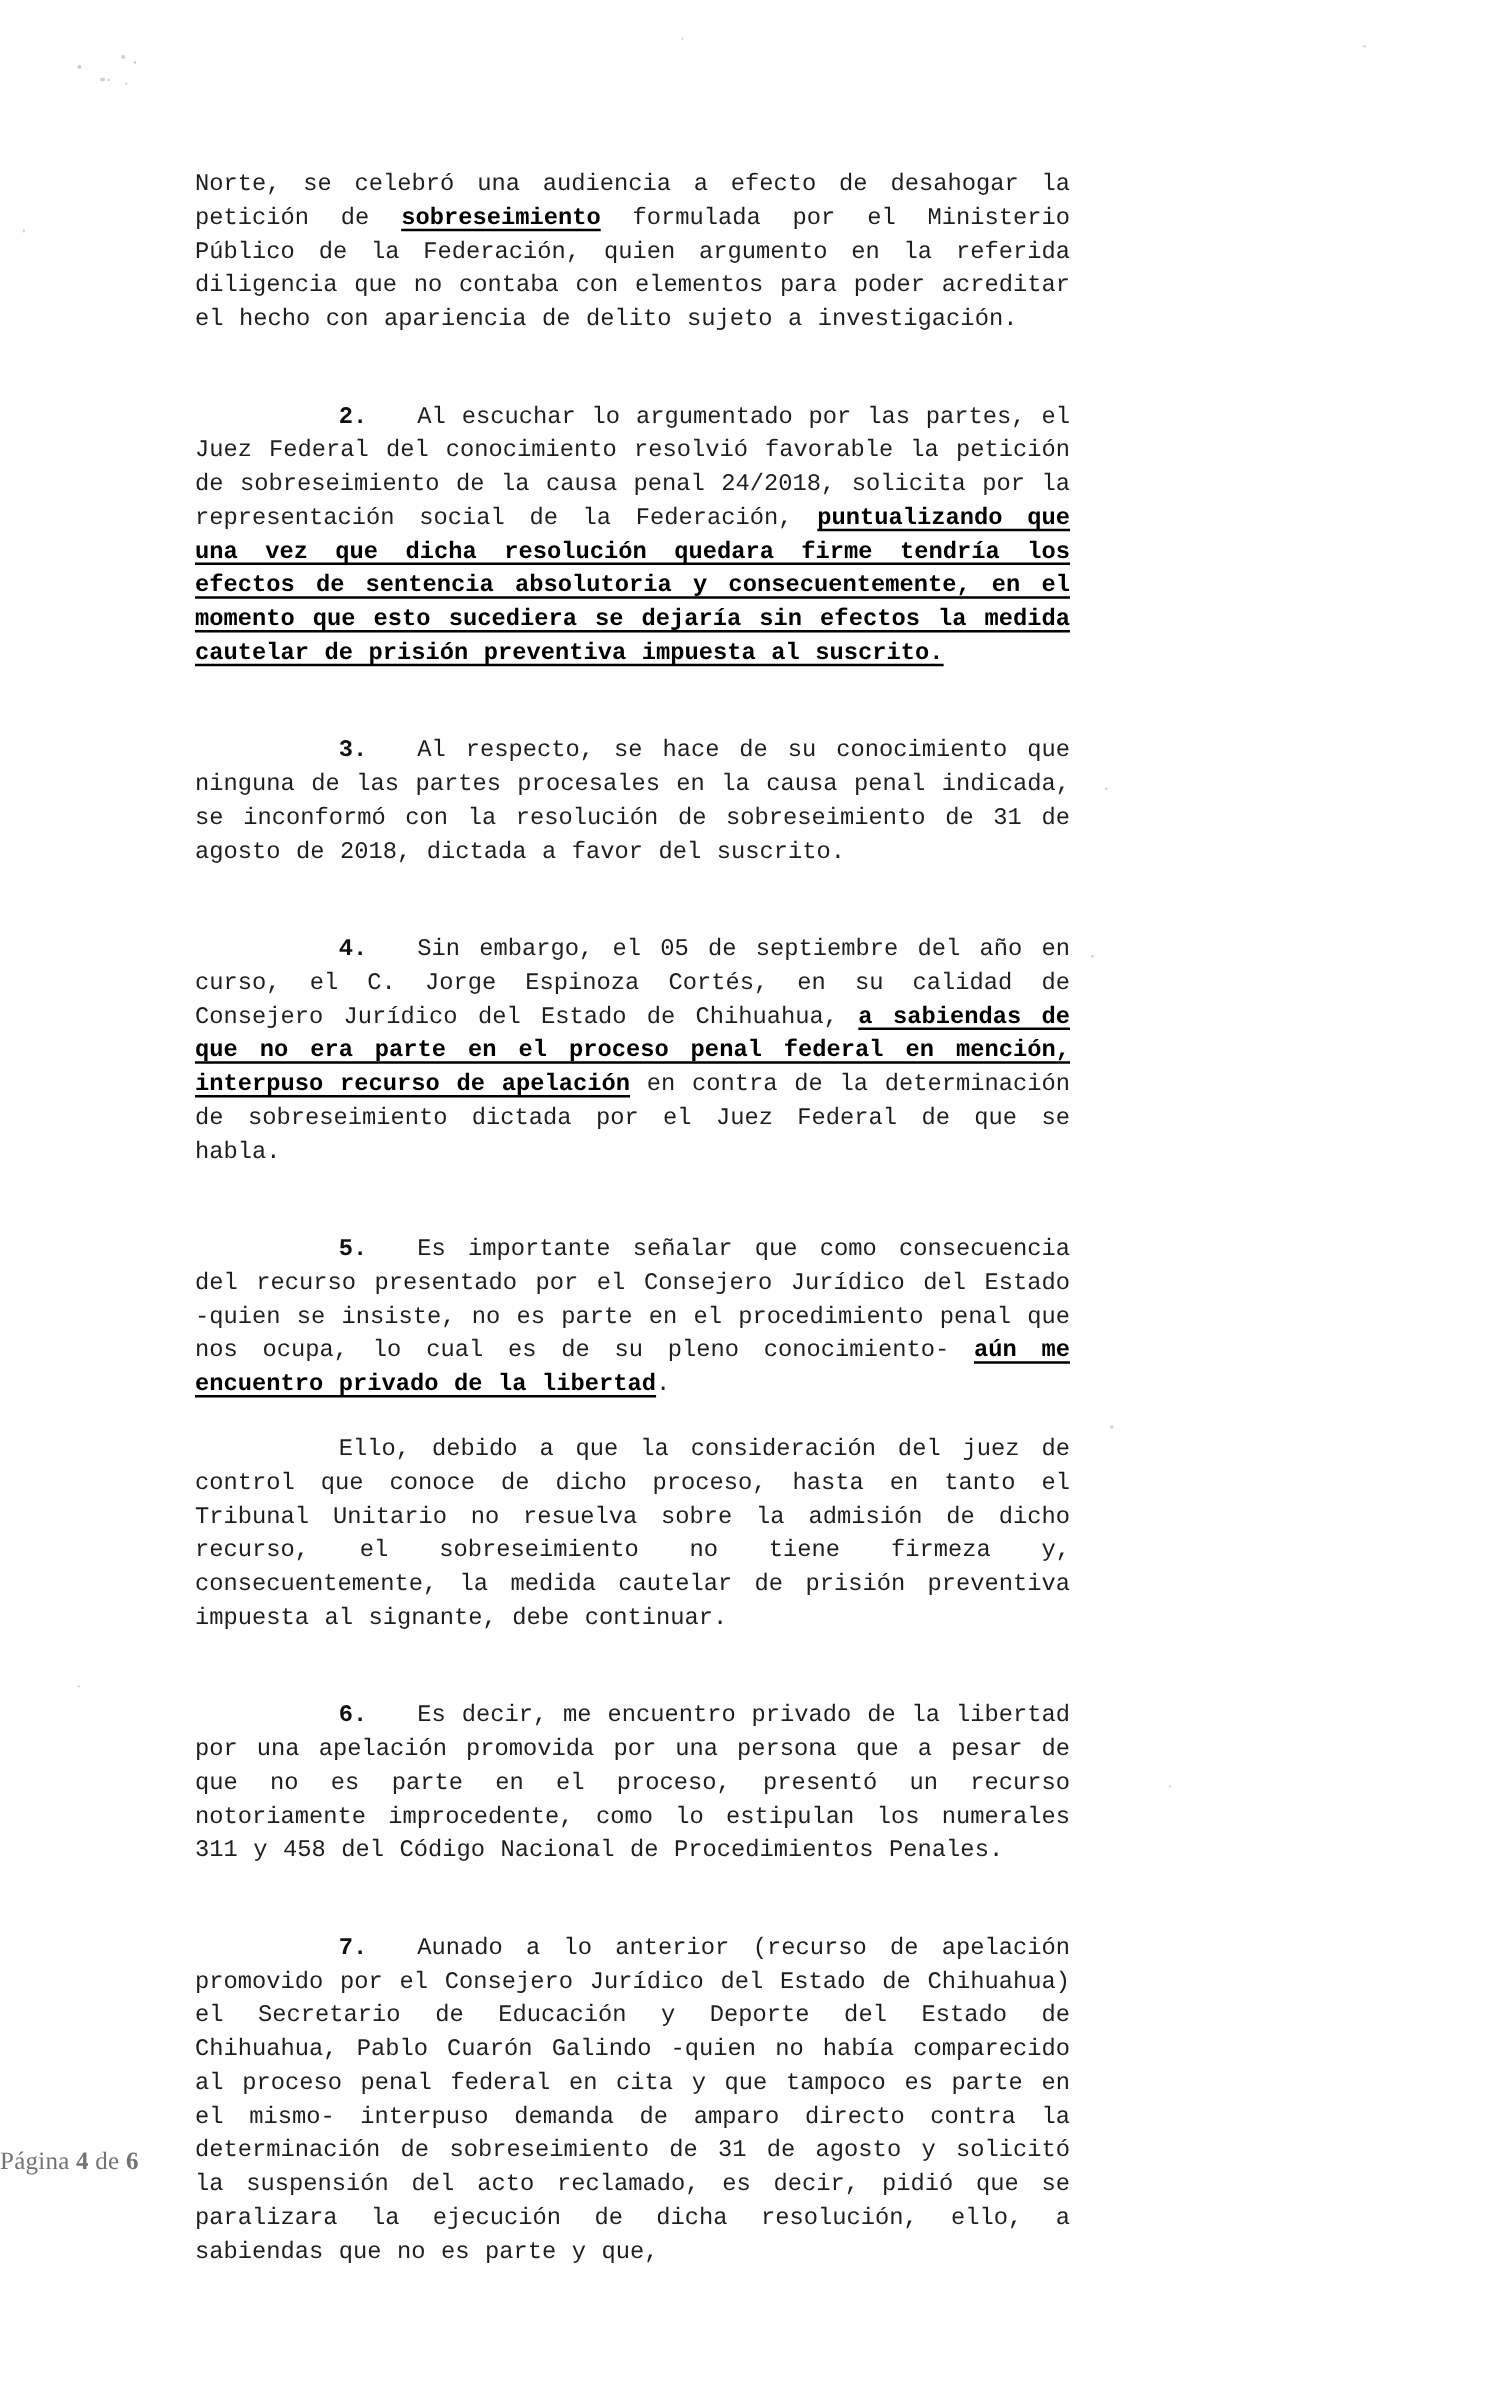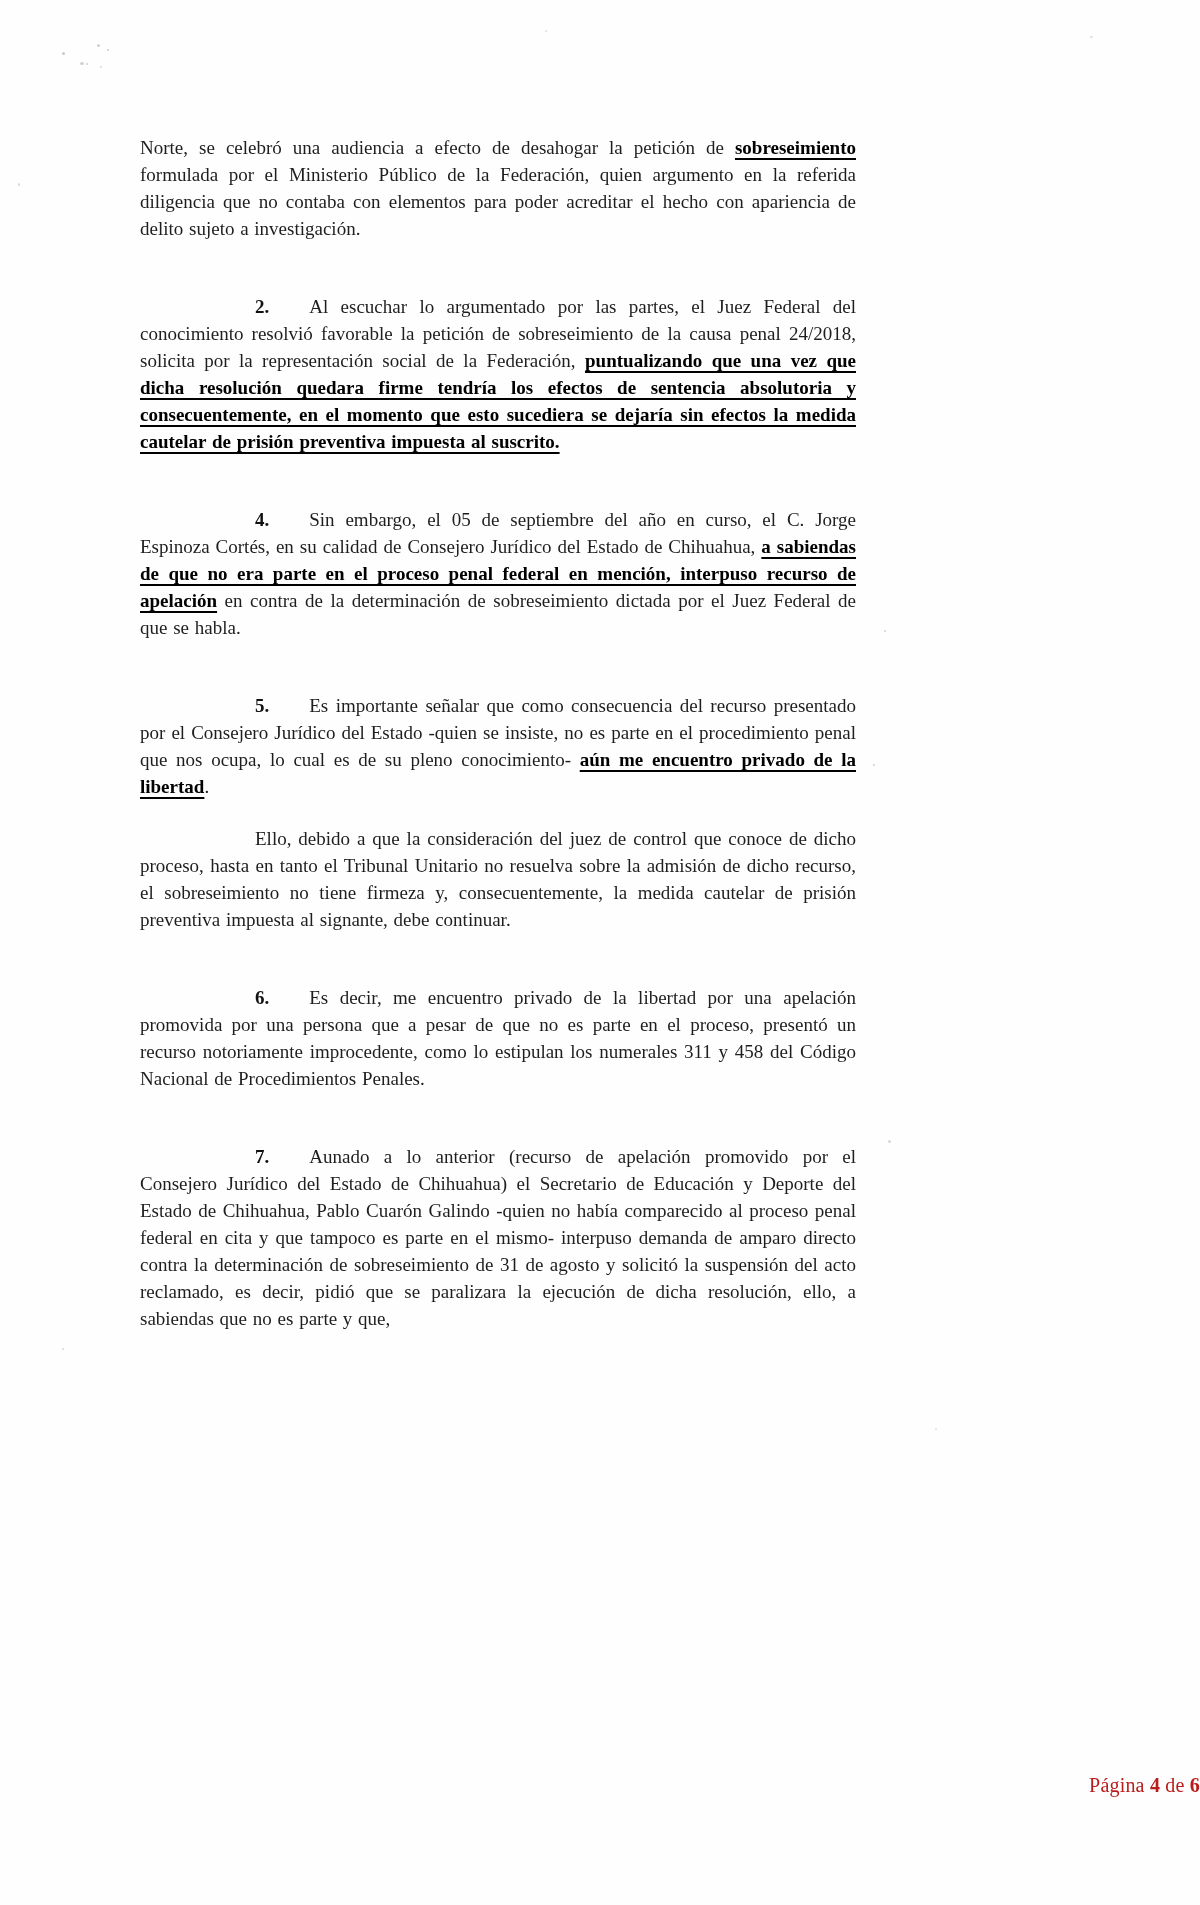--- a/index.html
+++ b/index.html
@@ -24,23 +24,22 @@
     left: 140px;
     top: 134px;
     width: 716px;
     font-size: 19px;
     line-height: 27px;
     color: #1e1e1e;
     text-align: justify;
     word-spacing: 1px;
   }
   .para {
-    margin: 0 0 51px 0;
+    margin: 0 0 51px 16px;
     padding: 0;
-    font-family: Liberation Serif, serif;
   }
   .para.indented {
     text-indent: 115px;
   }
   .para.tight {
     margin-bottom: 25px;
   }
   .para-number {
     font-weight: bold;
     color: #111;
@@ -54,27 +53,27 @@
   }
   .seg.emphasis {
     font-weight: bold;
     color: #000;
     text-decoration: underline;
     text-decoration-thickness: 2px;
     text-underline-offset: 4px;
   }
   .footer {
     position: absolute;
-    top: 1774px;
+    top: 1718px;
     left: 0;
     width: 100%;
-    text-align: right;
+    text-align: left;
     font-family: "Liberation Serif", "DejaVu Serif", serif;
     font-size: 20px;
-    color: #b91c1c;
+    color: #737373;
     letter-spacing: 0.2px;
   }
   .footer .num {
     font-weight: bold;
   }
   .speck {
     position: absolute;
     background: #666;
     border-radius: 50%;
   }
@@ -95,20 +94,21 @@
   <div class="speck" style="left:18px;top:183px;width:2px;height:3px;opacity:.25"></div>
   <div class="speck" style="left:873px;top:764px;width:2px;height:2px;opacity:.3"></div>
   <div class="speck" style="left:884px;top:630px;width:2px;height:2px;opacity:.3"></div>
   <div class="speck" style="left:888px;top:1140px;width:3px;height:3px;opacity:.25"></div>
   <div class="speck" style="left:62px;top:1348px;width:2px;height:2px;opacity:.25"></div>
   <div class="speck" style="left:935px;top:1428px;width:2px;height:2px;opacity:.2"></div>
 
   <div class="doc-body">
       <p class="para"><span class="seg">Norte, se celebró una audiencia a efecto de desahogar la petición de </span><span class="seg emphasis">sobreseimiento</span><span class="seg"> formulada por el Ministerio Público de la Federación, quien argumento en la referida diligencia que no contaba con elementos para poder acreditar el hecho con apariencia de delito sujeto a investigación.</span></p>
       <p class="para indented"><span class="para-number">2.</span><span class="num-gap"></span><span class="seg">Al escuchar lo argumentado por las partes, el Juez Federal del conocimiento resolvió favorable la petición de sobreseimiento de la causa penal 24/2018, solicita por la representación social de la Federación, </span><span class="seg emphasis">puntualizando que una vez que dicha resolución quedara firme tendría los efectos de sentencia absolutoria y consecuentemente, en el momento que esto sucediera se dejaría sin efectos la medida cautelar de prisión preventiva impuesta al suscrito.</span></p>
+      <p class="para indented"><span class="para-number">3.</span><span class="num-gap"></span><span class="seg">Al respecto, se hace de su conocimiento que ninguna de las partes procesales en la causa penal indicada, se inconformó con la resolución de sobreseimiento de 31 de agosto de 2018, dictada a favor del suscrito.</span></p>
       <p class="para indented"><span class="para-number">4.</span><span class="num-gap"></span><span class="seg">Sin embargo, el 05 de septiembre del año en curso, el C. Jorge Espinoza Cortés, en su calidad de Consejero Jurídico del Estado de Chihuahua, </span><span class="seg emphasis">a sabiendas de que no era parte en el proceso penal federal en mención, interpuso recurso de apelación</span><span class="seg"> en contra de la determinación de sobreseimiento dictada por el Juez Federal de que se habla.</span></p>
       <p class="para indented tight"><span class="para-number">5.</span><span class="num-gap"></span><span class="seg">Es importante señalar que como consecuencia del recurso presentado por el Consejero Jurídico del Estado -quien se insiste, no es parte en el procedimiento penal que nos ocupa, lo cual es de su pleno conocimiento- </span><span class="seg emphasis">aún me encuentro privado de la libertad</span><span class="seg">.</span></p>
       <p class="para indented"><span class="seg">Ello, debido a que la consideración del juez de control que conoce de dicho proceso, hasta en tanto el Tribunal Unitario no resuelva sobre la admisión de dicho recurso, el sobreseimiento no tiene firmeza y, consecuentemente, la medida cautelar de prisión preventiva impuesta al signante, debe continuar.</span></p>
       <p class="para indented"><span class="para-number">6.</span><span class="num-gap"></span><span class="seg">Es decir, me encuentro privado de la libertad por una apelación promovida por una persona que a pesar de que no es parte en el proceso, presentó un recurso notoriamente improcedente, como lo estipulan los numerales 311 y 458 del Código Nacional de Procedimientos Penales.</span></p>
       <p class="para indented"><span class="para-number">7.</span><span class="num-gap"></span><span class="seg">Aunado a lo anterior (recurso de apelación promovido por el Consejero Jurídico del Estado de Chihuahua) el Secretario de Educación y Deporte del Estado de Chihuahua, Pablo Cuarón Galindo -quien no había comparecido al proceso penal federal en cita y que tampoco es parte en el mismo- interpuso demanda de amparo directo contra la determinación de sobreseimiento de 31 de agosto y solicitó la suspensión del acto reclamado, es decir, pidió que se paralizara la ejecución de dicha resolución, ello, a sabiendas que no es parte y que,</span></p>
     </div>
 
   <div class="footer">
     <span>Página</span>
     <span class="num">4</span>

